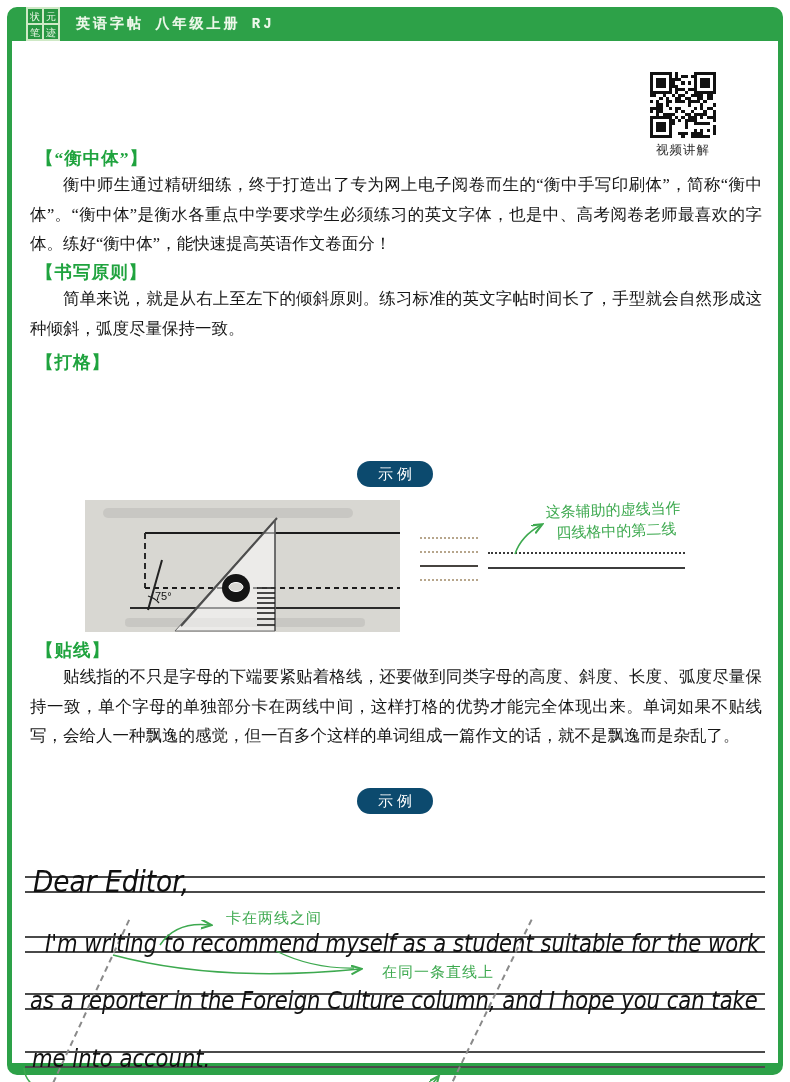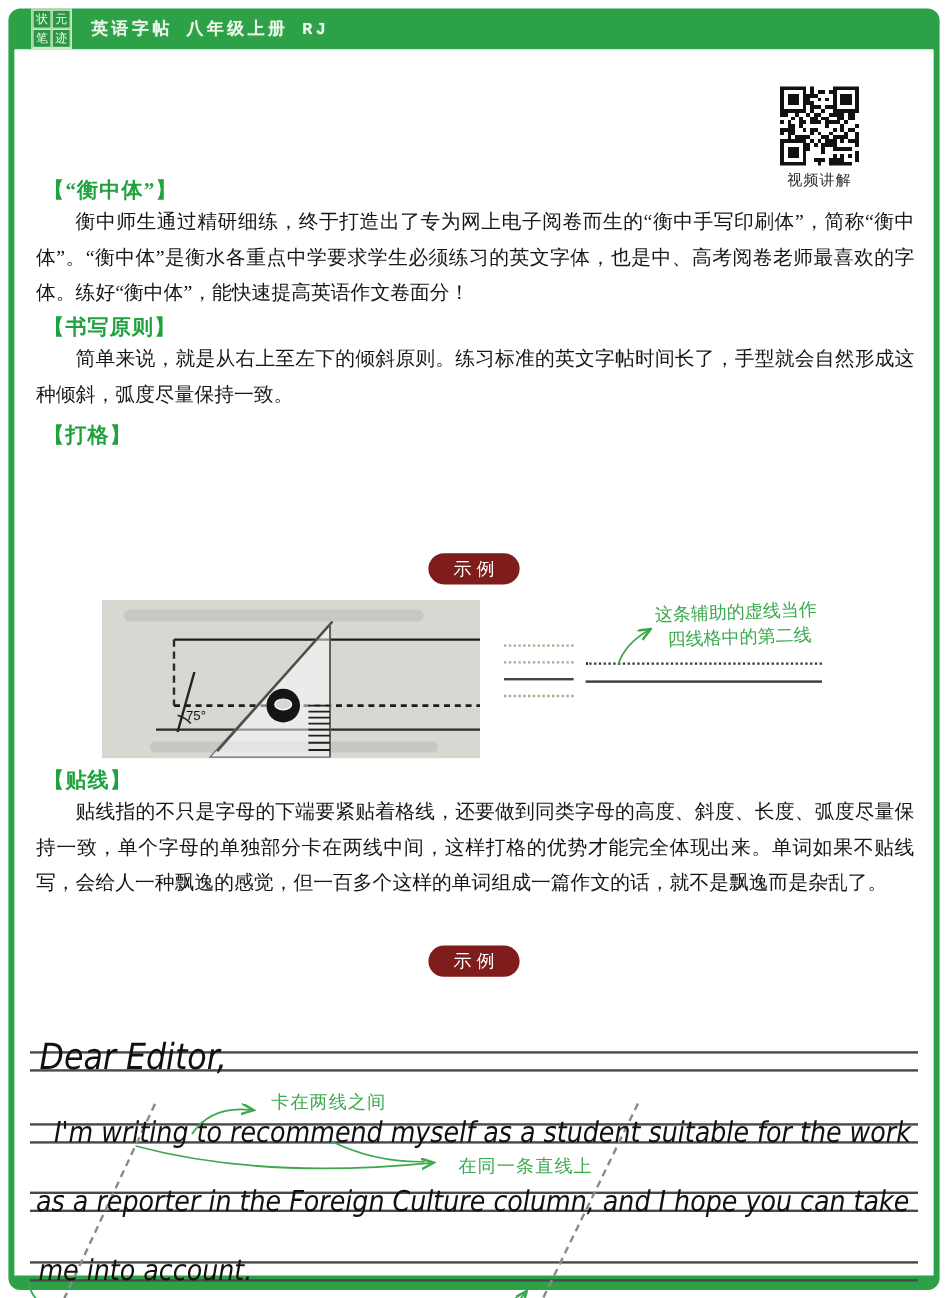--- a/index.html
+++ b/index.html
@@ -43,21 +43,21 @@
     position:absolute; left:36px; font-size:17.5px; font-weight:bold; color:#1fa33e;
     letter-spacing:1px;
     text-align:center;
   }
   .sec-body {
     position:absolute; left:30px; width:732px; font-size:16.5px; line-height:29.5px;
     text-indent:2em; text-align:justify; color:#161616;
   }
   .badge {
     position:absolute; left:50%; transform:translateX(-50%);
-    width:76px; height:26px; border-radius:13px; background:#7f1d1d;
+    width:76px; height:26px; border-radius:13px; background:#0c4a6e;
     color:#ffffff; font-size:15px; letter-spacing:4px; text-indent:4px;
     display:flex; align-items:center; justify-content:center;
     font-family:"Liberation Sans",sans-serif;
   }
   
   .fig1 { position:absolute; left:0; top:498px; width:790px; height:140px; }
   .fig1 .photo { position:absolute; left:85px; top:2px; }
   .short-line { position:absolute; left:420px; width:58px; height:0; }
   .short-dotted { border-top:2px dotted #b7a68c; }
   .short-solid  { border-top:2.5px solid #474440; }

